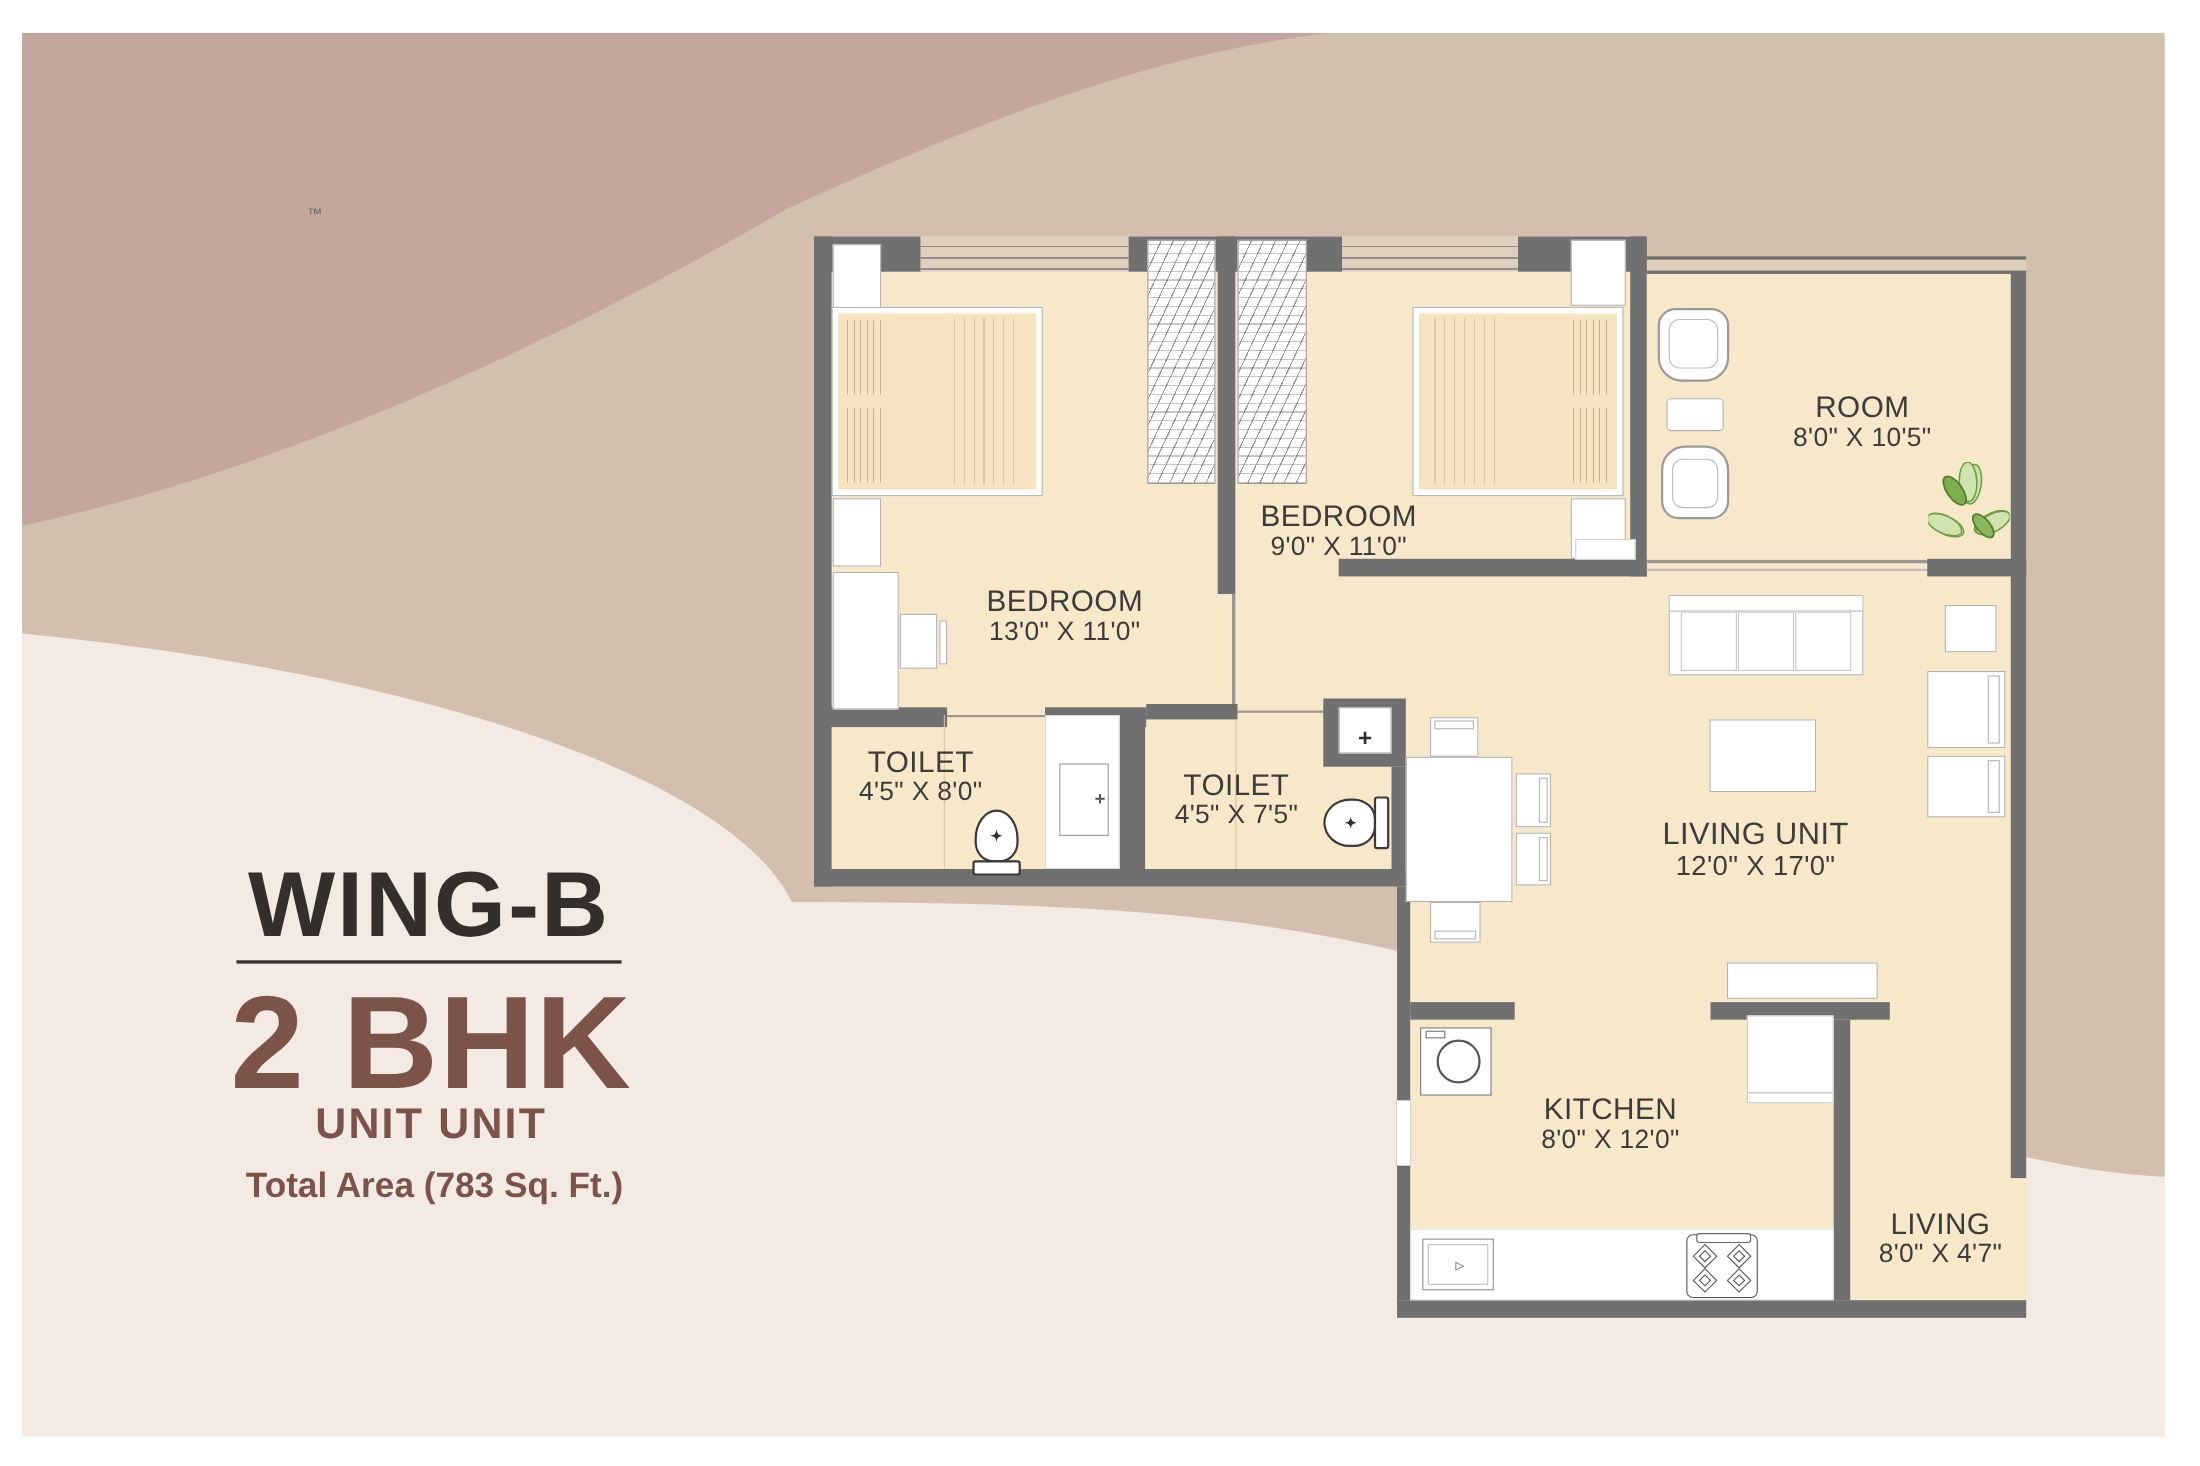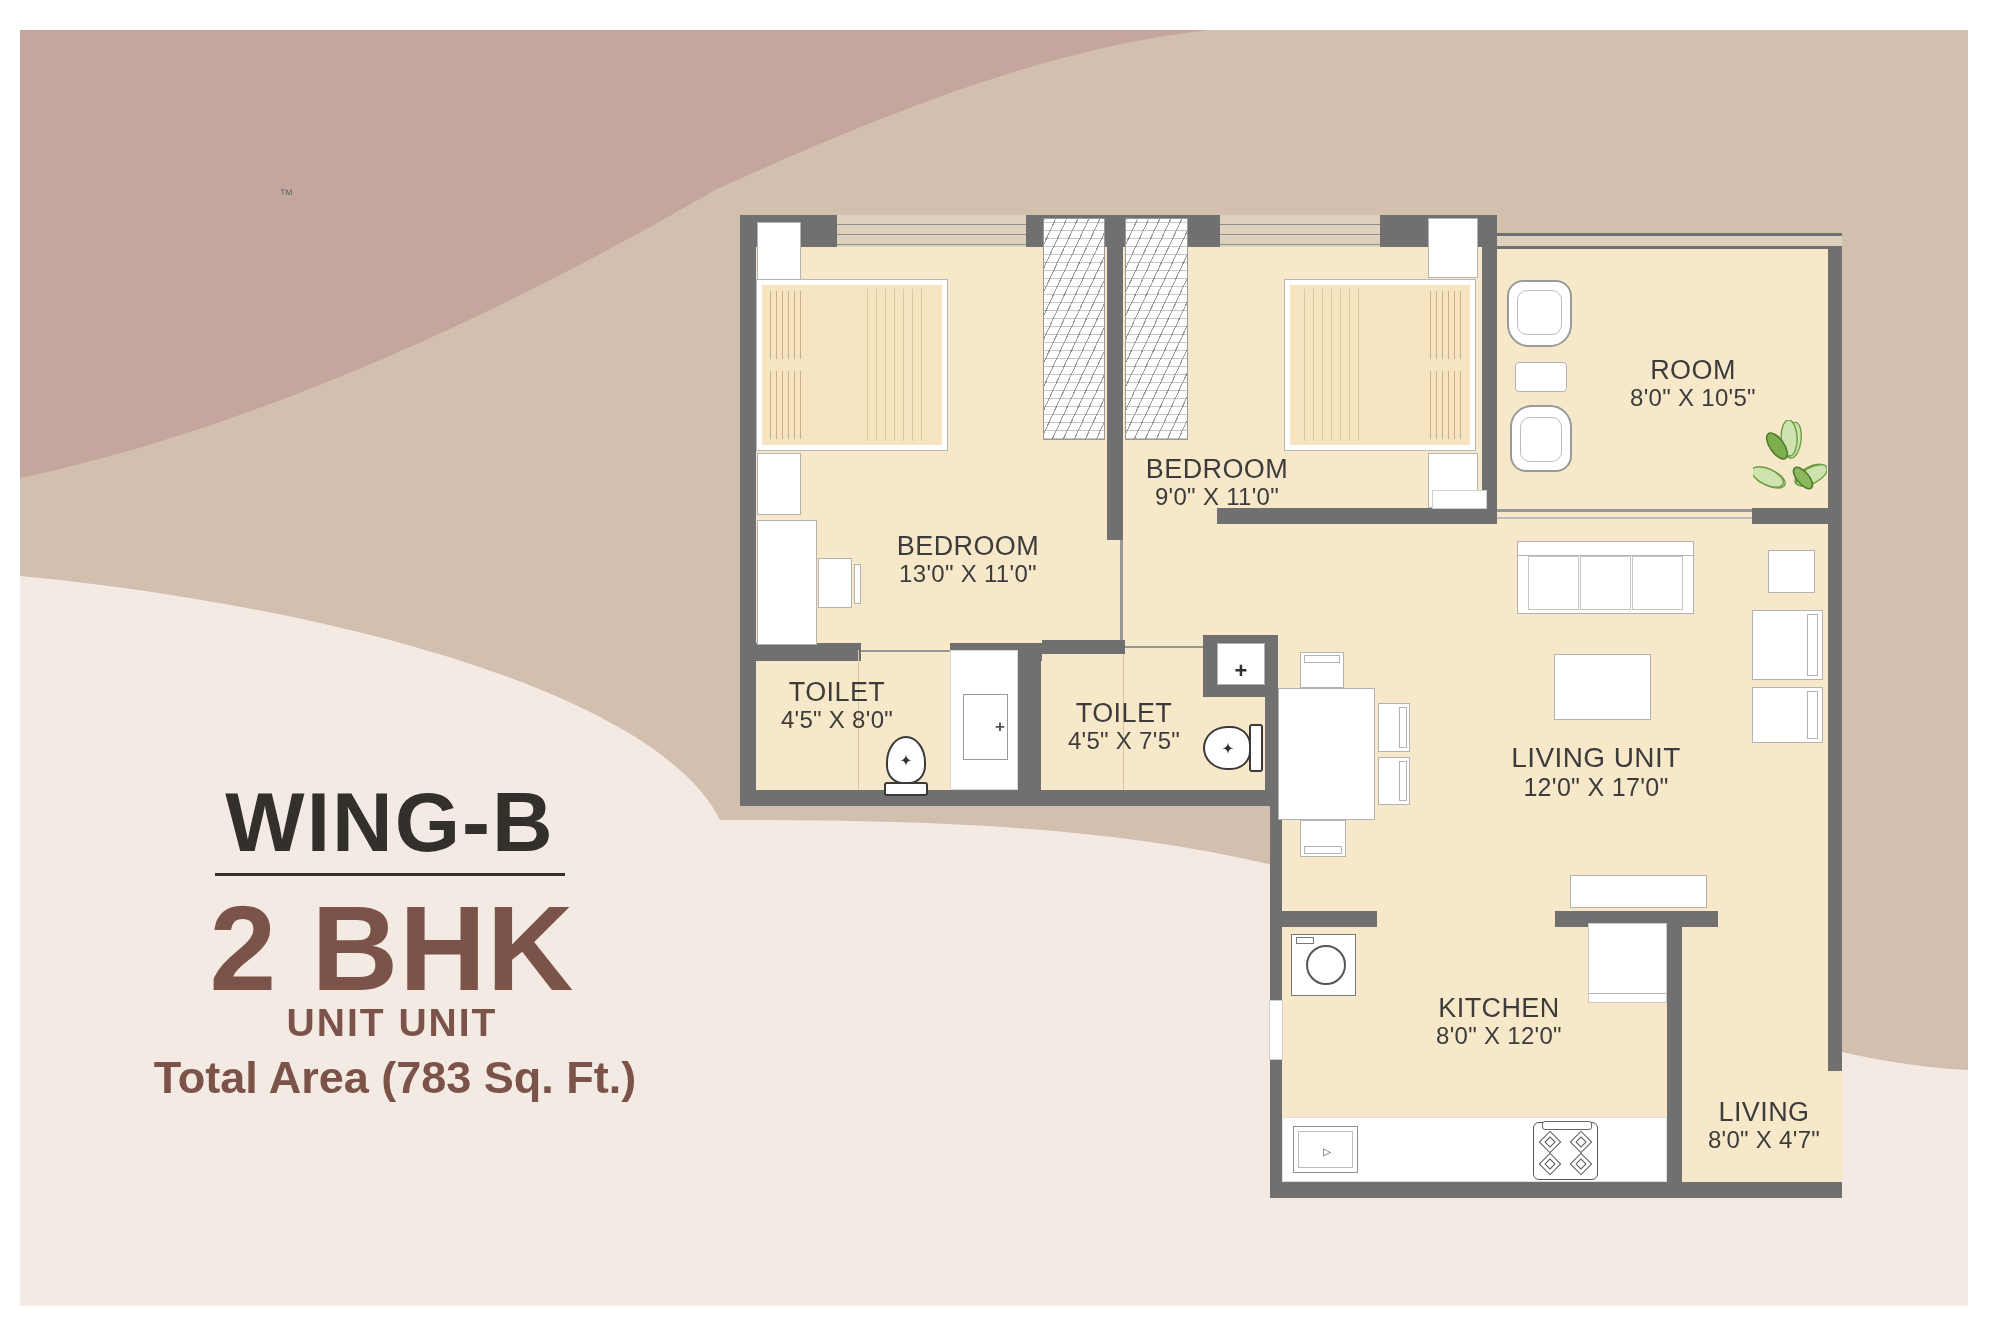--- a/index.html
+++ b/index.html
@@ -43,21 +43,21 @@
   
   .room-label{position:absolute;transform:translate(-50%,-50%);text-align:center;color:#3c3c3c;white-space:nowrap;z-index:30;}
   .room-label .rname{font-size:27px;line-height:1.12;letter-spacing:.4px;}
   .room-label .rdims{font-size:24px;line-height:1.12;letter-spacing:.3px;}
   
   .tcenter{position:absolute;transform:translate(-50%,-50%);text-align:center;white-space:nowrap;}
   #wing-title{font-size:84px;font-weight:700;color:#33302c;letter-spacing:2px;}
   #title-rule{position:absolute;left:215px;top:873px;width:350px;height:3px;background:#33302c;}
   #unit-type{font-size:120px;font-weight:700;color:#7b5348;letter-spacing:1px;}
   #unit-plan{font-size:39px;font-weight:700;color:#7b5348;letter-spacing:2px;}
-  #total-area{font-size:45px;font-weight:700;color:#7b5348;}
+  #total-area{font-size:32px;font-weight:700;color:#7b5348;}
   #tm-mark{font-size:14px;color:#6b6b6b;}
 </style>
 </head>
 <body>
 
 <div id="canvas">
   <svg id="bg-shapes" viewBox="0 0 1948 1276" preserveAspectRatio="none">
     <rect x="0" y="0" width="1948" height="1276" fill="#f3eae3"></rect>
     <path fill="#d2bfae" d="M0,0 L1948,0 L1948,1040 C1790,1032 1640,965 1400,878 C1180,800 980,790 700,790 C640,668 330,578 0,546 Z"></path>
     <path fill="#c5a69e" d="M0,0 L1190,0 C1020,18 845,92 695,160 C520,262 262,392 0,448 Z"></path>
@@ -256,21 +256,21 @@
   <div class="rdims" style="font-size:25px">12'0" X 17'0"</div>
 </div>
 <div class="room-label" style="left:837px;top:706px">
   <div class="rname">TOILET</div>
   <div class="rdims">4'5" X 8'0"</div>
 </div>
 <div class="room-label" style="left:1124px;top:727px">
   <div class="rname">TOILET</div>
   <div class="rdims">4'5" X 7'5"</div>
 </div>
-<div class="room-label" style="left:1499px;top:1022px">
+<div class="room-label" style="left:1464px;top:1022px">
   <div class="rname">KITCHEN</div>
   <div class="rdims">8'0" X 12'0"</div>
 </div>
 <div class="room-label" style="left:1764px;top:1126px">
   <div class="rname">LIVING</div>
   <div class="rdims">8'0" X 4'7"</div>
 </div>
 
 <div class="tcenter" id="wing-title" style="left:390px;top:822px">WING-B</div>
 <div id="title-rule"></div>

